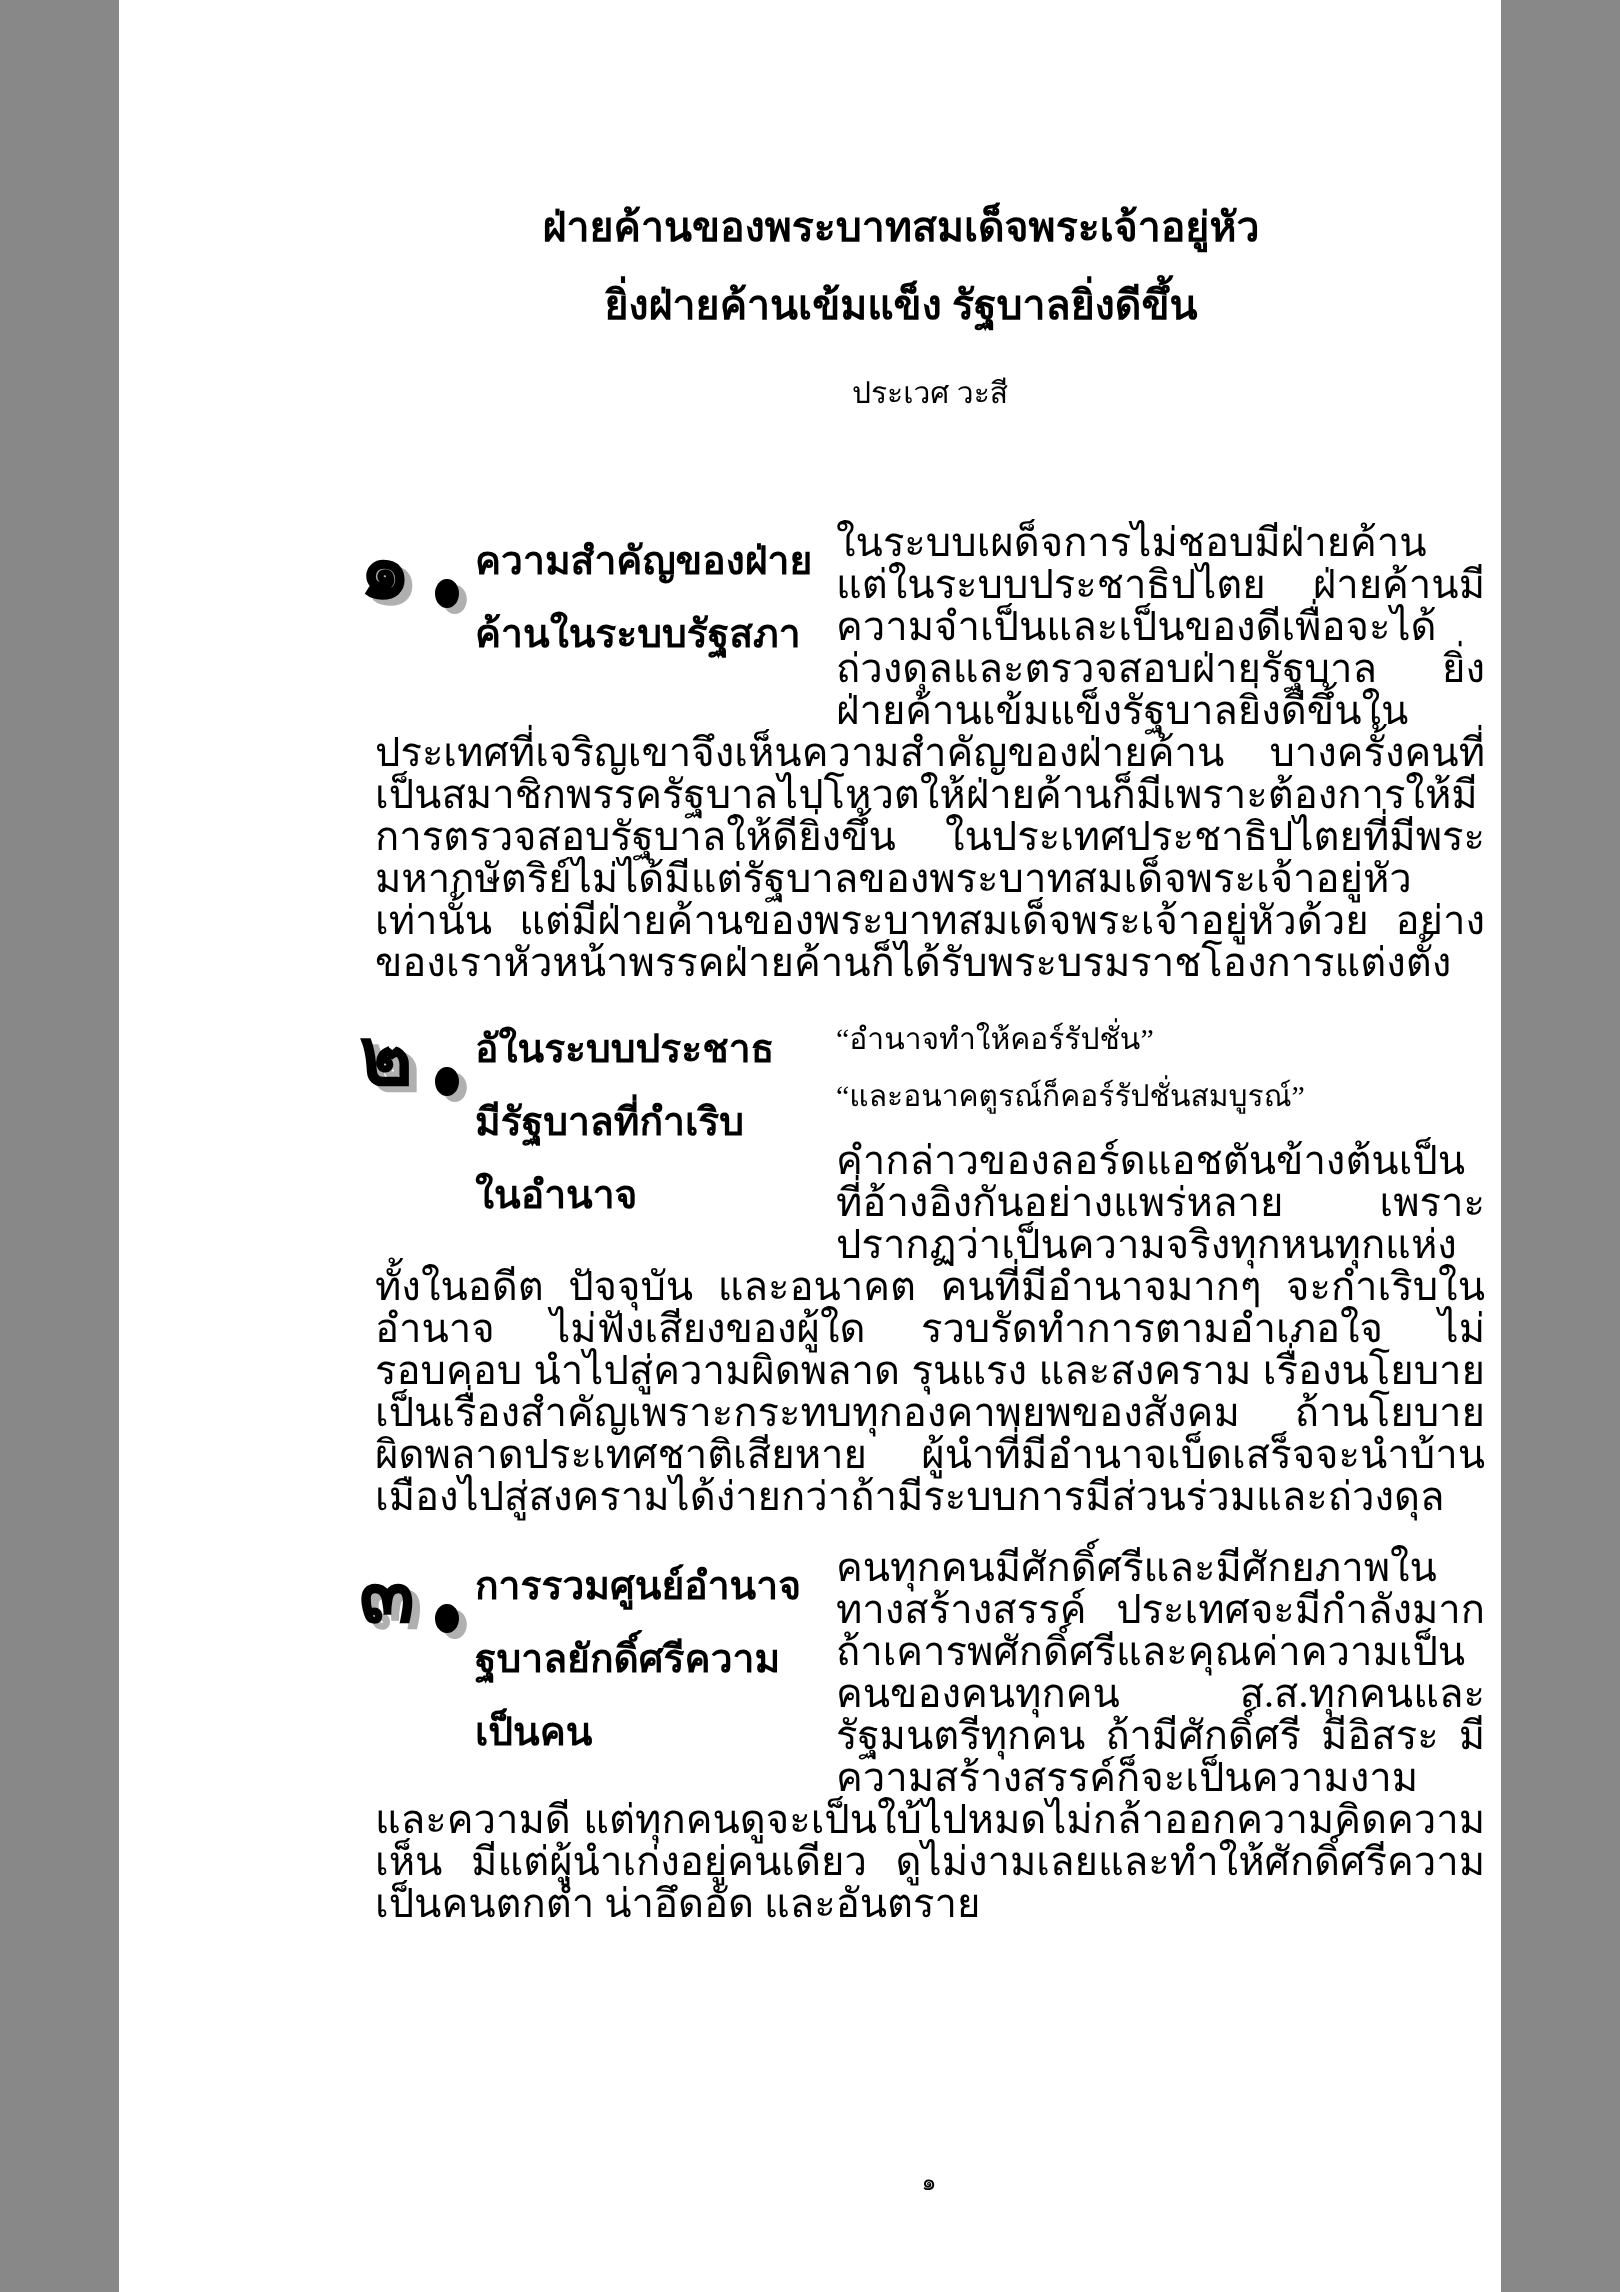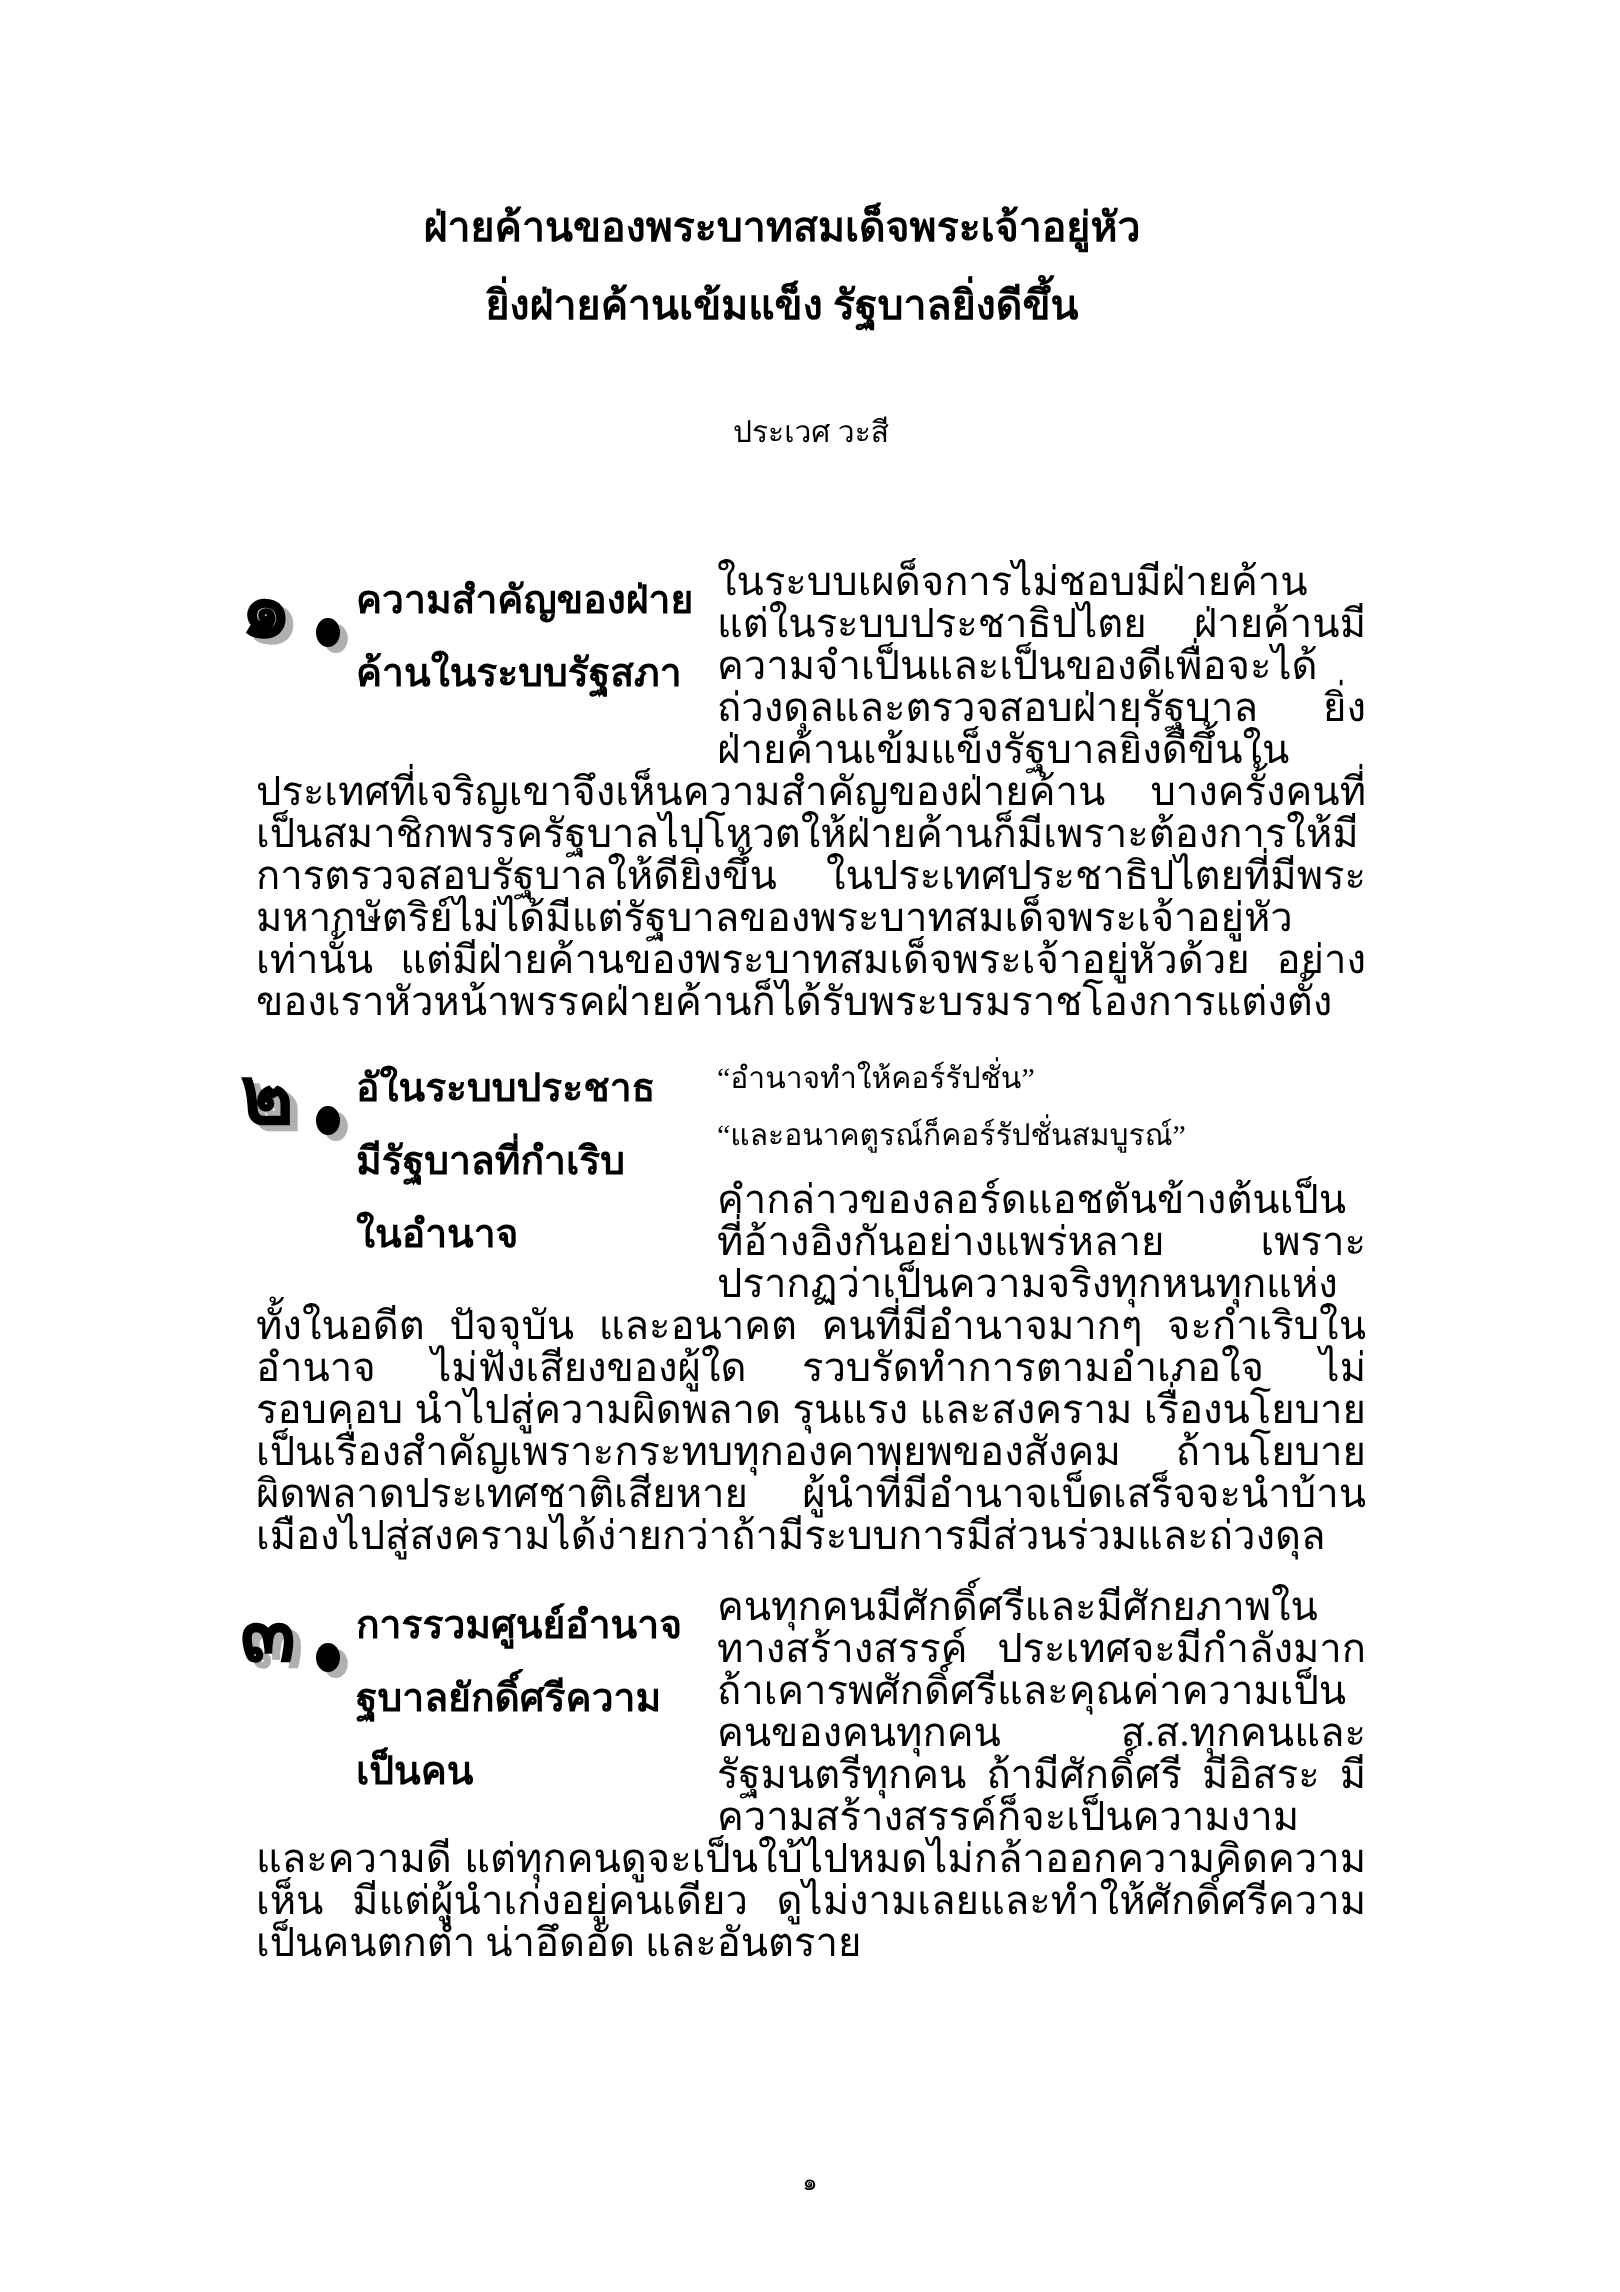--- a/index.html
+++ b/index.html
@@ -1,19 +1,19 @@
 <!DOCTYPE html>
 <html lang="th"><head>
 <meta charset="utf-8">
 <title>Document Page</title>
 <style>
   html, body { margin: 0; padding: 0; background: #888; }
   .page {
     position: relative;
-    width: 1620px;
+    width: 1382px;
     height: 2293px;
     margin: 0 auto;
     background: #ffffff;
     color: #000000;
     font-family: "Liberation Serif", serif;
     overflow: hidden;
   }
   .content {
     position: absolute;
     left: 240px;
@@ -22,21 +22,21 @@
   }
   .doc-title {
     margin-top: 188px;
     text-align: center;
     font-size: 41px;
     font-weight: bold;
     line-height: 78px;
     transform: translateX(-29px);
   }
   .doc-author {
-    margin-top: 66px;
+    margin-top: 27px;
     text-align: center;
     font-size: 30px;
     line-height: 43px;
   }
   .section { clear: both; }
   .section-1 { margin-top: 108px; }
   .section-2 { margin-top: 25.5px; }
   .section-3 { margin-top: 29px; }
 
   .sec-head {

